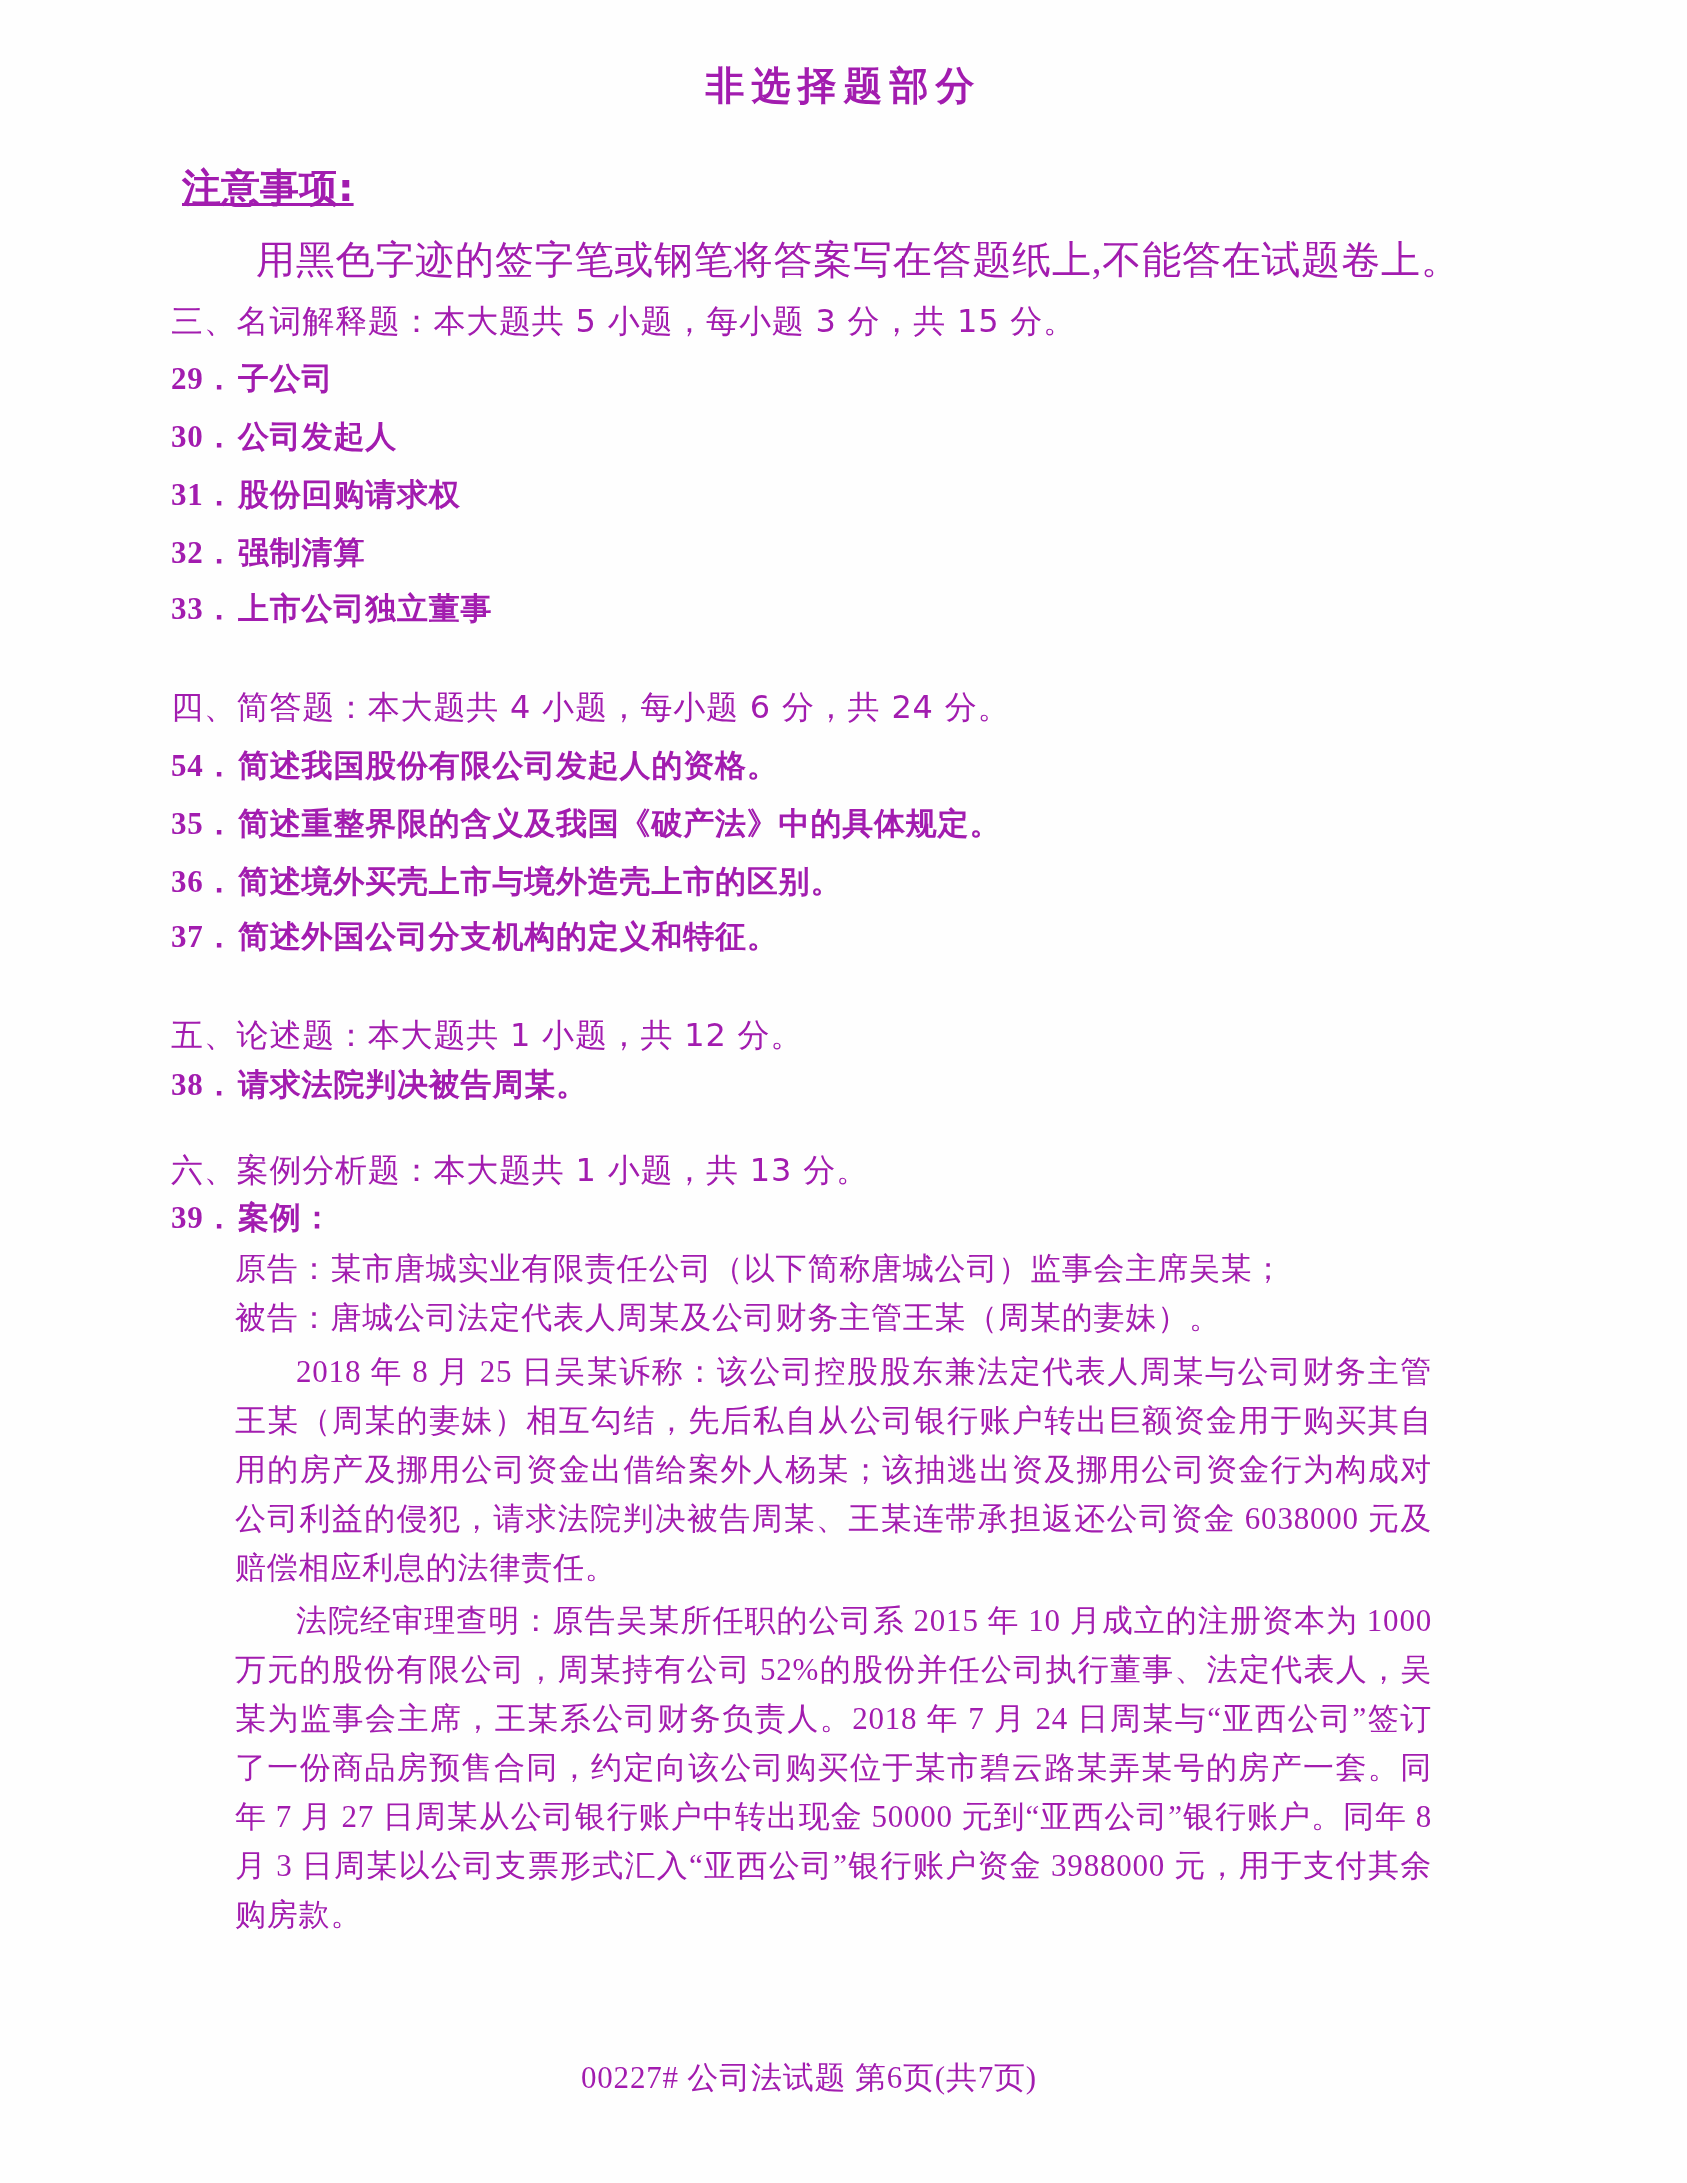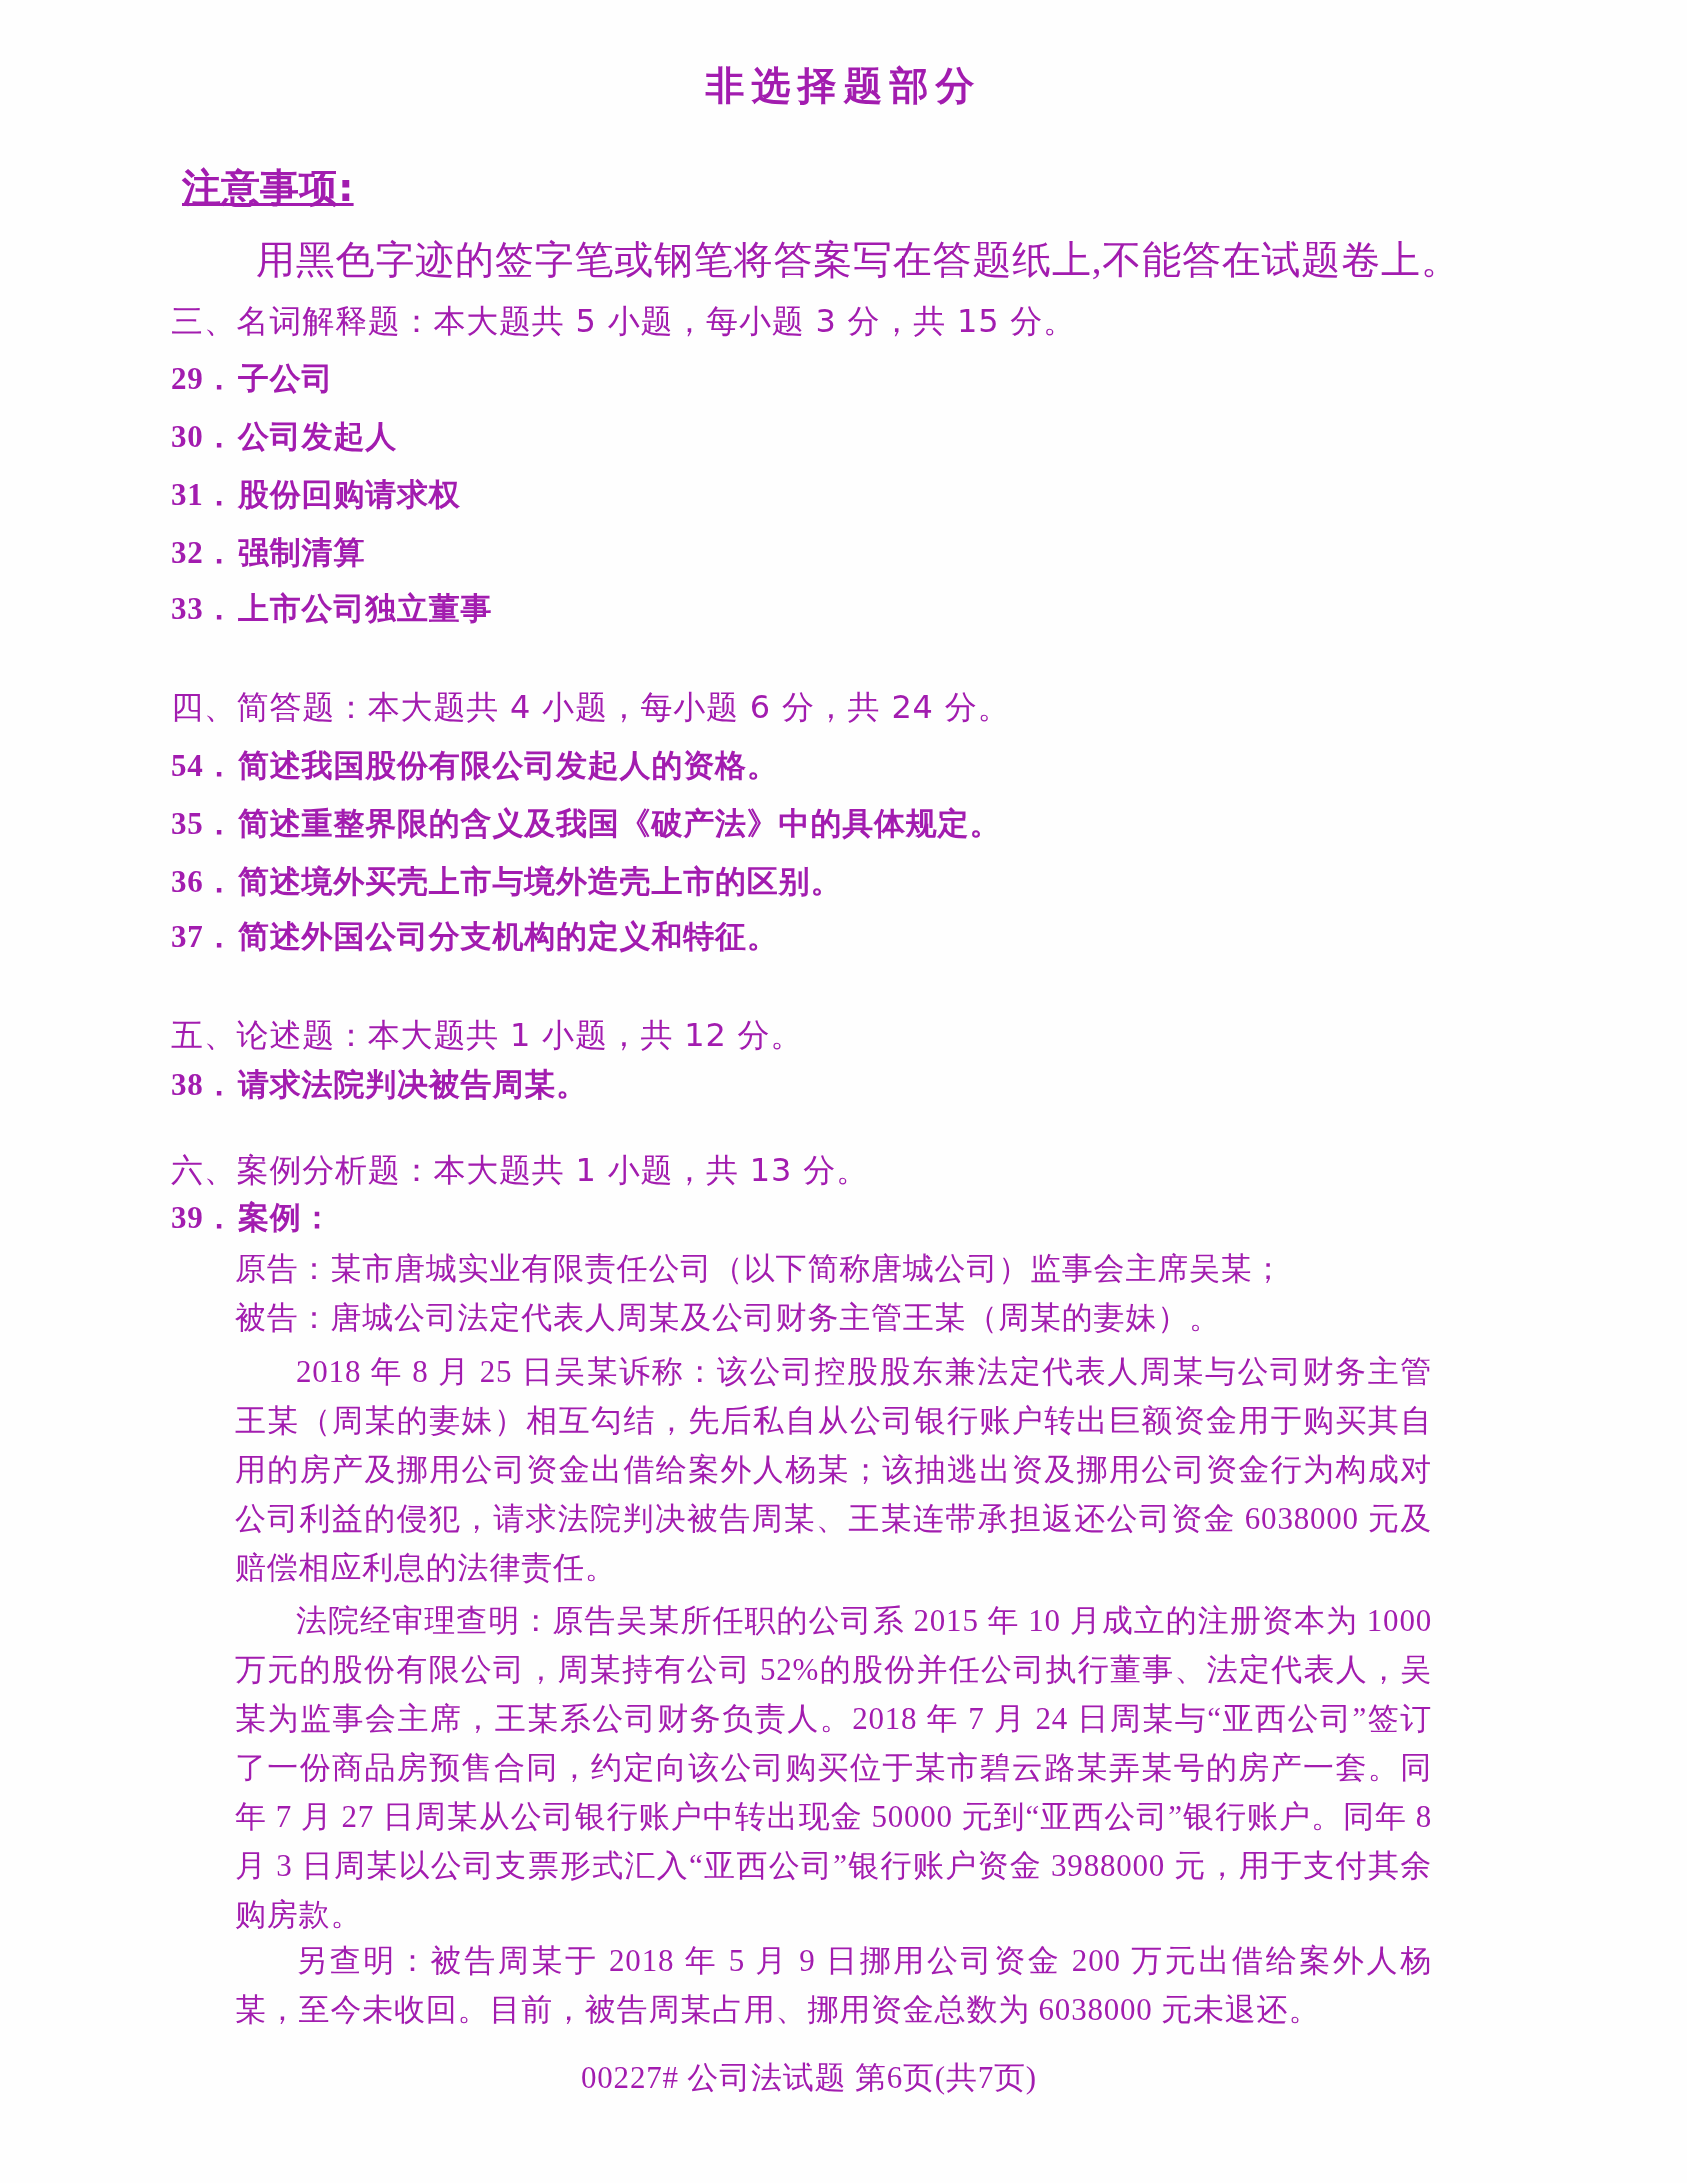--- a/index.html
+++ b/index.html
@@ -102,18 +102,17 @@
   <div class="abs q-item" style="top:1069px"><span class="q-num">38．</span><span>请求法院判决被告周某。</span></div>
 
   <div class="abs sec-heading" style="top:1154px">六、案例分析题：本大题共 1 小题，共 13 分。</div>
   <div class="abs q-item" style="top:1202px"><span class="q-num">39．</span><span>案例：</span></div>
 
   <div class="abs case-line" style="top:1302px">被告：唐城公司法定代表人周某及公司财务主管王某（周某的妻妹）。</div>
   <div class="abs case-line" style="top:1253px">原告：某市唐城实业有限责任公司（以下简称唐城公司）监事会主席吴某；</div>
 
   <div class="case-para" style="top:1347px">2018 年 8 月 25 日吴某诉称：该公司控股股东兼法定代表人周某与公司财务主管王某（周某的妻妹）相互勾结，先后私自从公司银行账户转出巨额资金用于购买其自用的房产及挪用公司资金出借给案外人杨某；该抽逃出资及挪用公司资金行为构成对公司利益的侵犯，请求法院判决被告周某、王某连带承担返还公司资金 6038000 元及赔偿相应利息的法律责任。</div>
   <div class="case-para" style="top:1596px">法院经审理查明：原告吴某所任职的公司系 2015 年 10 月成立的注册资本为 1000 万元的股份有限公司，周某持有公司 52%的股份并任公司执行董事、法定代表人，吴某为监事会主席，王某系公司财务负责人。2018 年 7 月 24 日周某与“亚西公司”签订了一份商品房预售合同，约定向该公司购买位于某市碧云路某弄某号的房产一套。同年 7 月 27 日周某从公司银行账户中转出现金 50000 元到“亚西公司”银行账户。同年 8 月 3 日周某以公司支票形式汇入“亚西公司”银行账户资金 3988000 元，用于支付其余购房款。</div>
-  <div class="case-para" style="top:1936px">另查明：被告周某于 2018 年 5 月 9 日挪用公司资金 200 万元出借给案外人杨某，至今未收回。目前，被告周某占用、挪用资金总数为 6038000 元未退还。</div>
 
   <div class="abs footer">00227# 公司法试题 第6页(共7页)</div>
 
 </div>
 
 
 </body></html>

